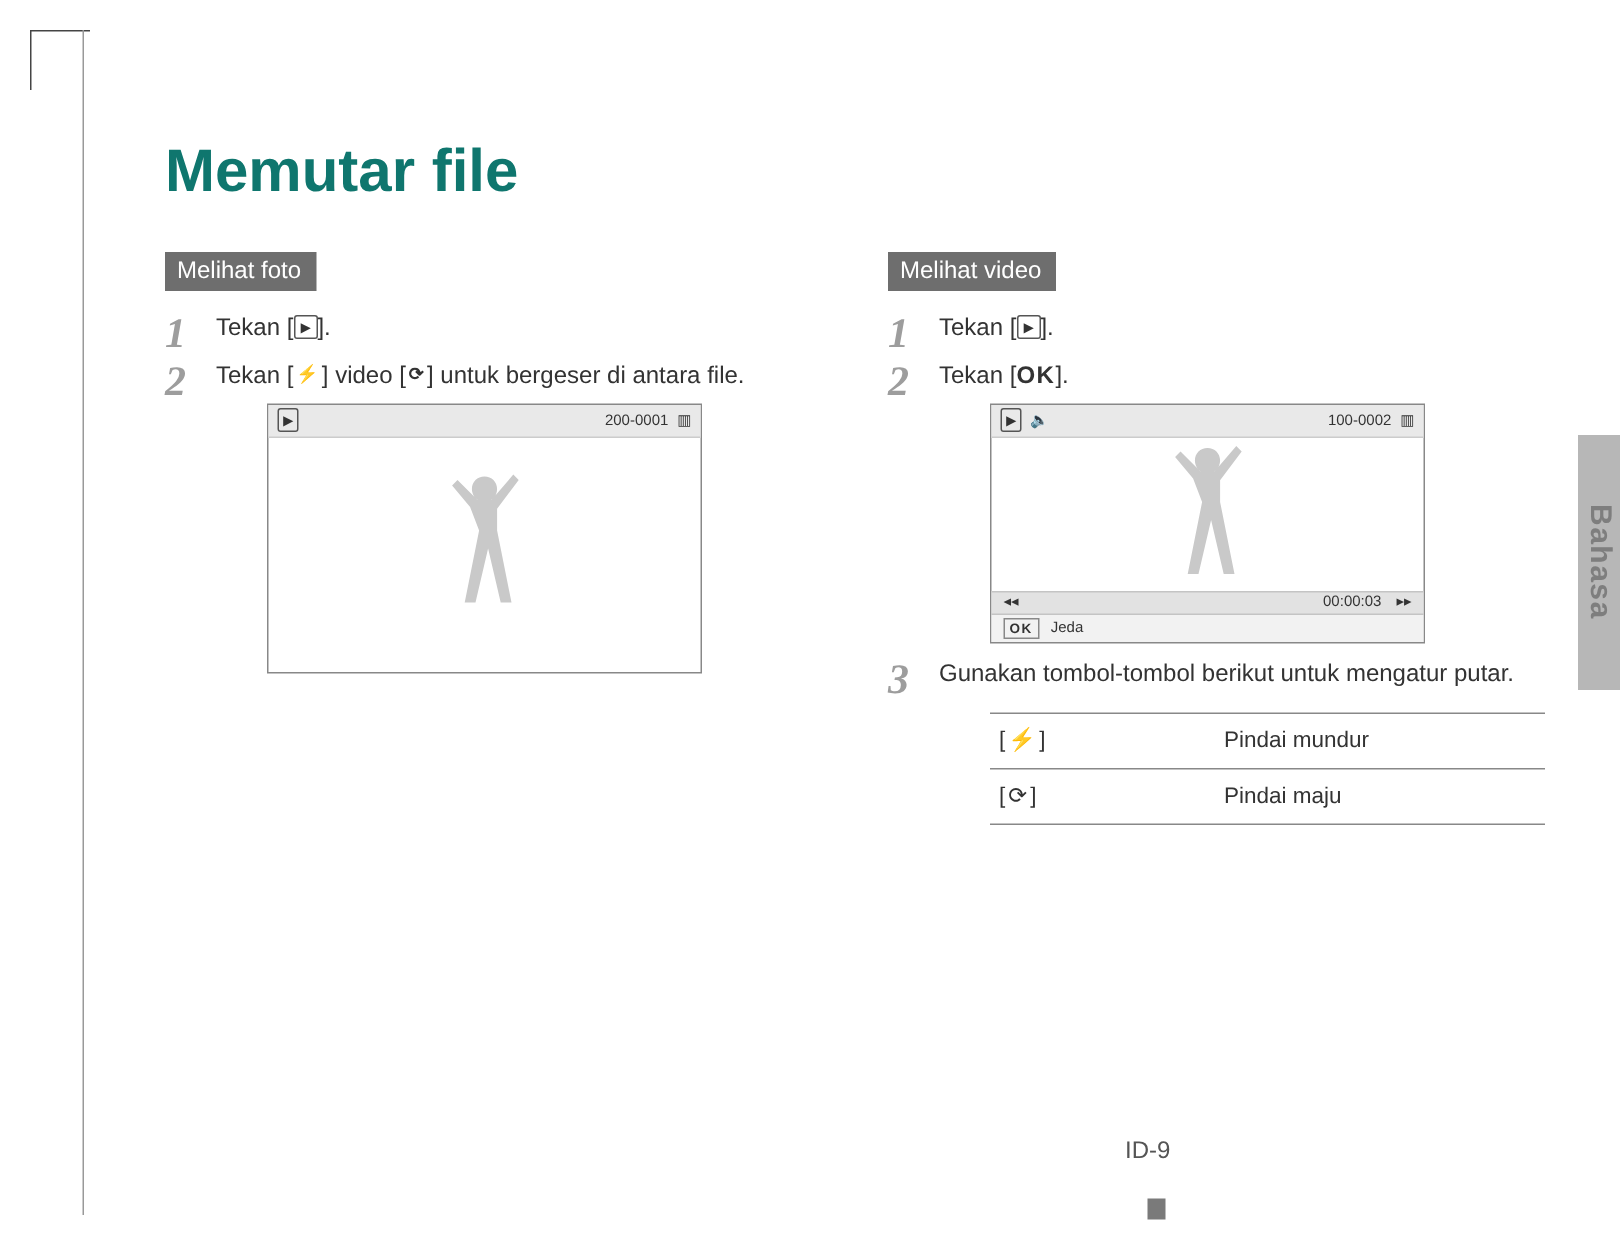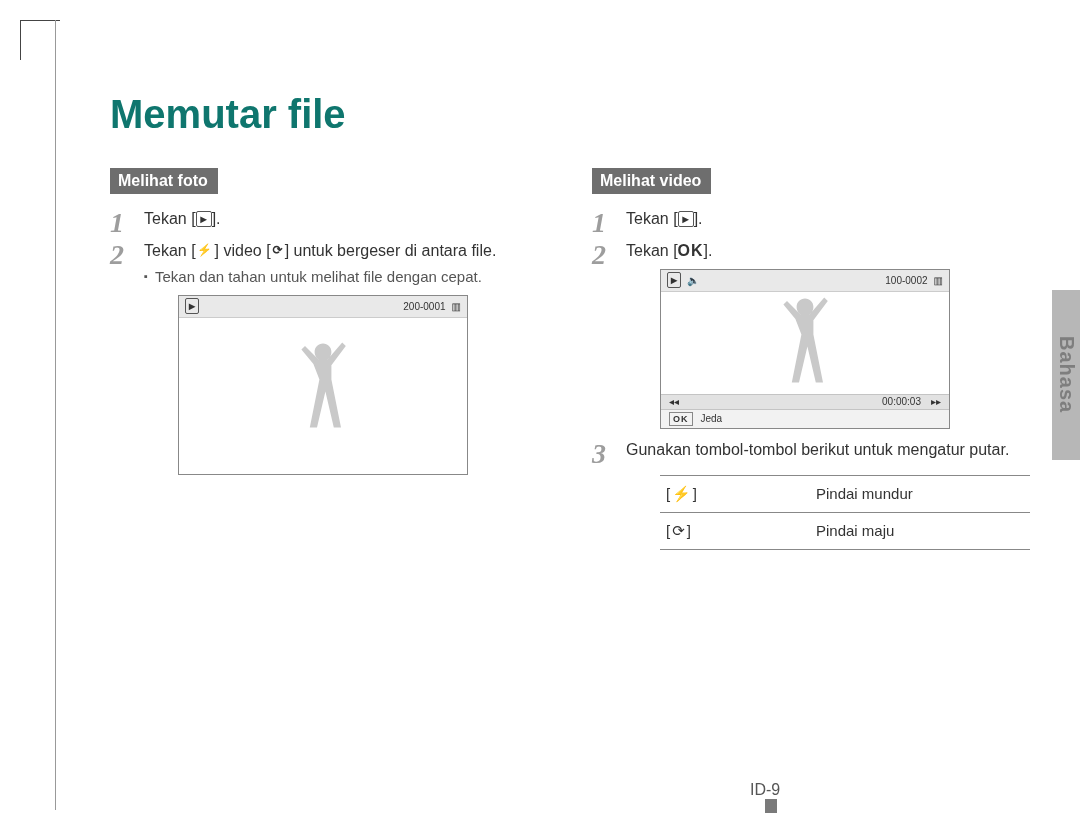--- a/index.html
+++ b/index.html
@@ -55,21 +55,21 @@
     top:168px;
     width:420px;
   }
   .col-left { left:110px; }
   .col-right { left:592px; }
   .section-header {
     display:inline-block;
     background:#6e6e6e;
     color:#fff;
     font-size:16px;
-    font-weight:bold;
+    font-weight:normal;
     padding:4px 10px 4px 8px;
     margin-bottom:14px;
   }
   ol.steps { list-style:none; counter-reset: step; }
   ol.steps > li {
     counter-increment: step;
     position:relative;
     padding-left:34px;
     margin-bottom:10px;
     font-size:16px;
@@ -174,21 +174,21 @@
   table.controls td {
     border-top:1px solid #888;
     padding:8px 6px;
     vertical-align:top;
     color:#333;
   }
   table.controls tr:last-child td { border-bottom:1px solid #888;}
   table.controls td:first-child { width:150px; }
   .page-num {
     position:absolute;
-    bottom:36px;
+    bottom:58px;
     left:50%;
     transform:translateX(210px);
     font-size:16px;
     color:#555;
   }
   .page-tick {
     position:absolute;
     bottom:22px;
     left:50%;
     transform:translateX(225px);
@@ -212,21 +212,20 @@
 <h1 class="page-title">Memutar file</h1>
 
 <div class="column col-left">
   <div class="section-header">Melihat foto</div>
   <ol class="steps">
     <li>
       <span>Tekan [</span><span class="icon">▸</span><span>].</span>
     </li>
     <li>
       <span>Tekan [</span><span class="icon icon-noborder">⚡</span><span>] video [</span><span class="icon icon-noborder">⟳</span><span>] untuk bergeser di antara file.</span>
-      <div class="substep">Tekan dan tahan untuk melihat file dengan cepat.</div>
       <div class="screenshot">
         <div class="status-bar">
           <span class="icon" style="padding:0 3px;">▸</span>
           <span class="status-spacer"></span>
           <span>200-0001</span>
           <span>▥</span>
         </div>
         <svg class="silhouette" viewBox="0 0 60 100">
           <path fill="#c9c9c9" d="M30 8c4 0 7 3 7 7s-3 7-7 7-7-3-7-7 3-7 7-7zM22 25l-10-12 3-3 11 11h8l12-14 3 3-12 16v12l8 40h-6l-7-30-7 30h-6l8-40z"></path>
         </svg>

